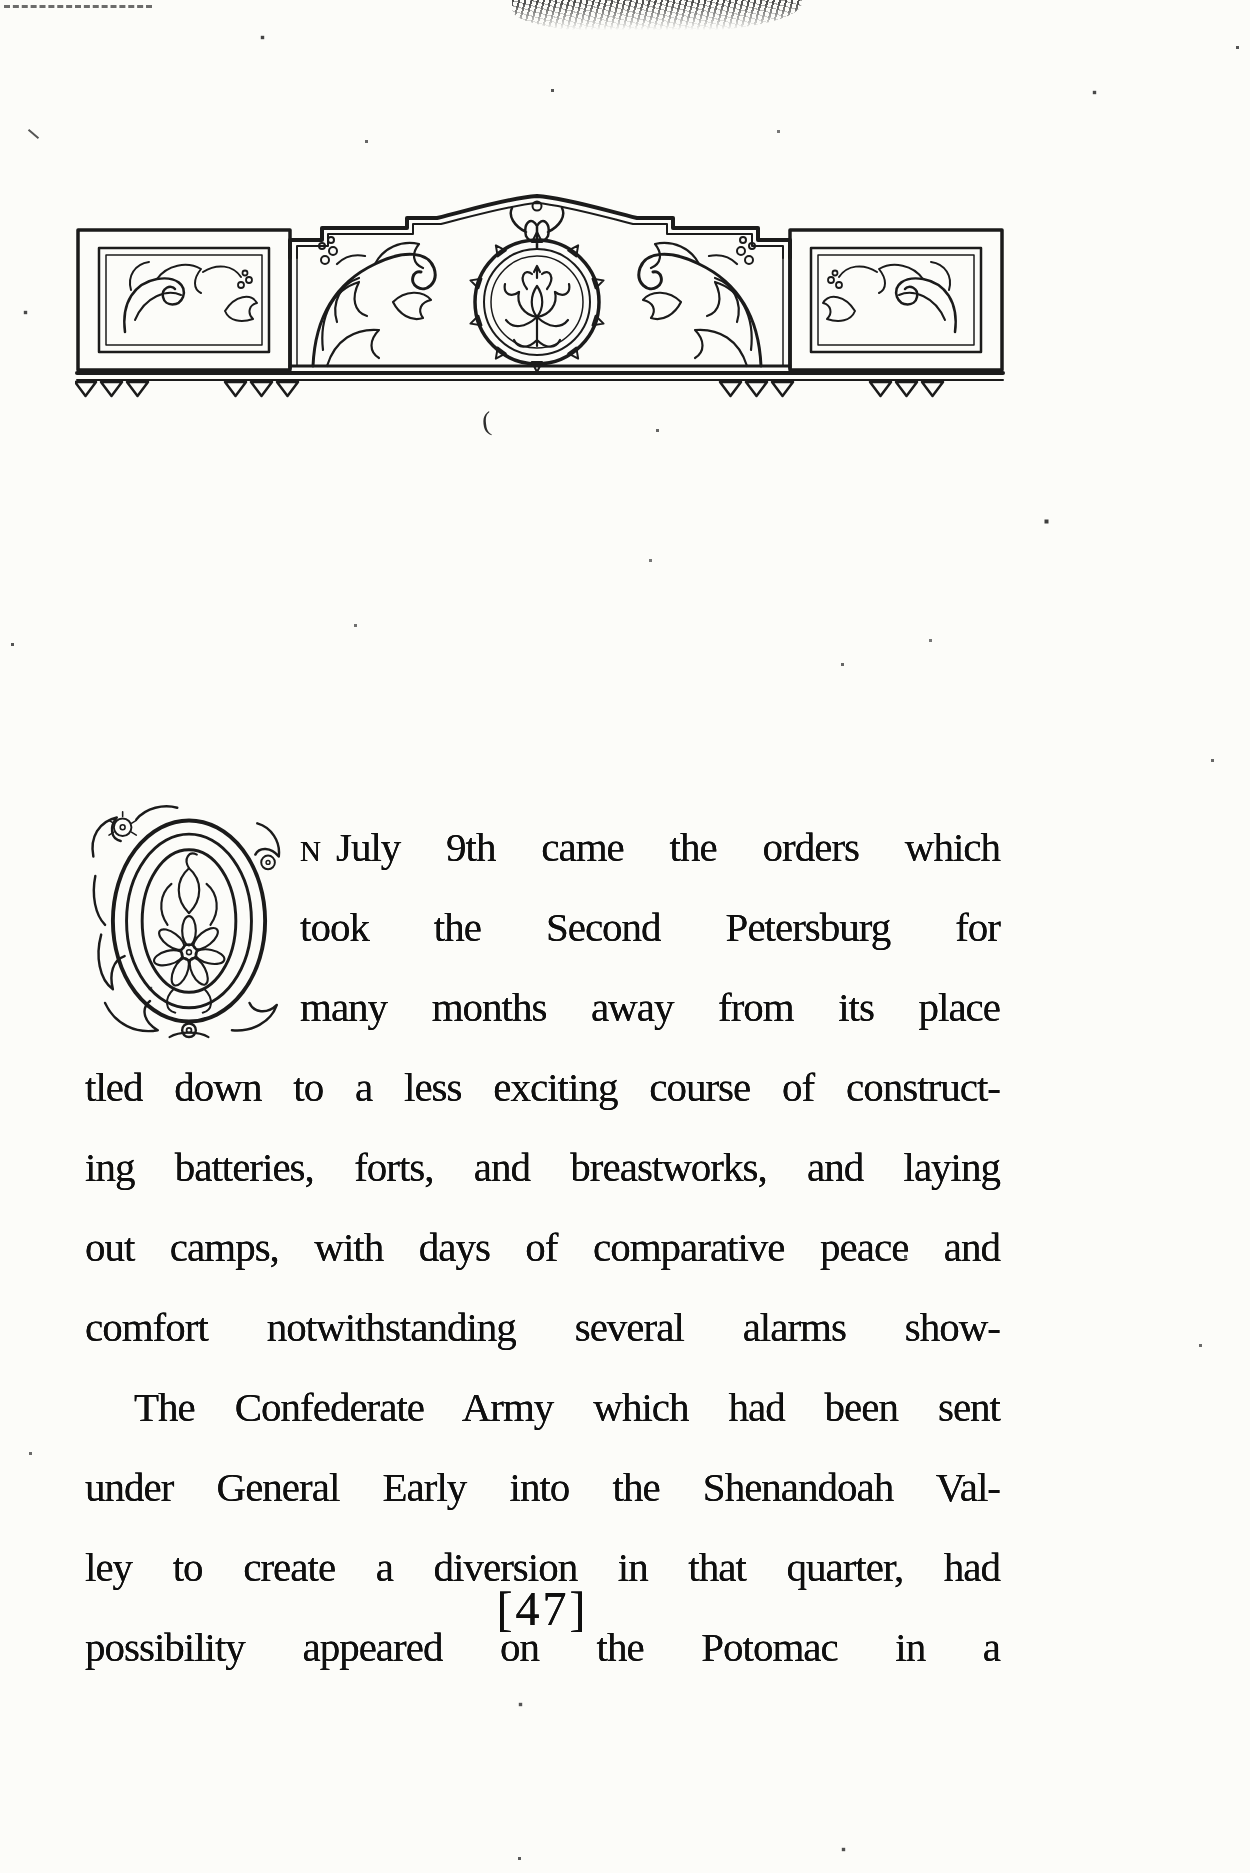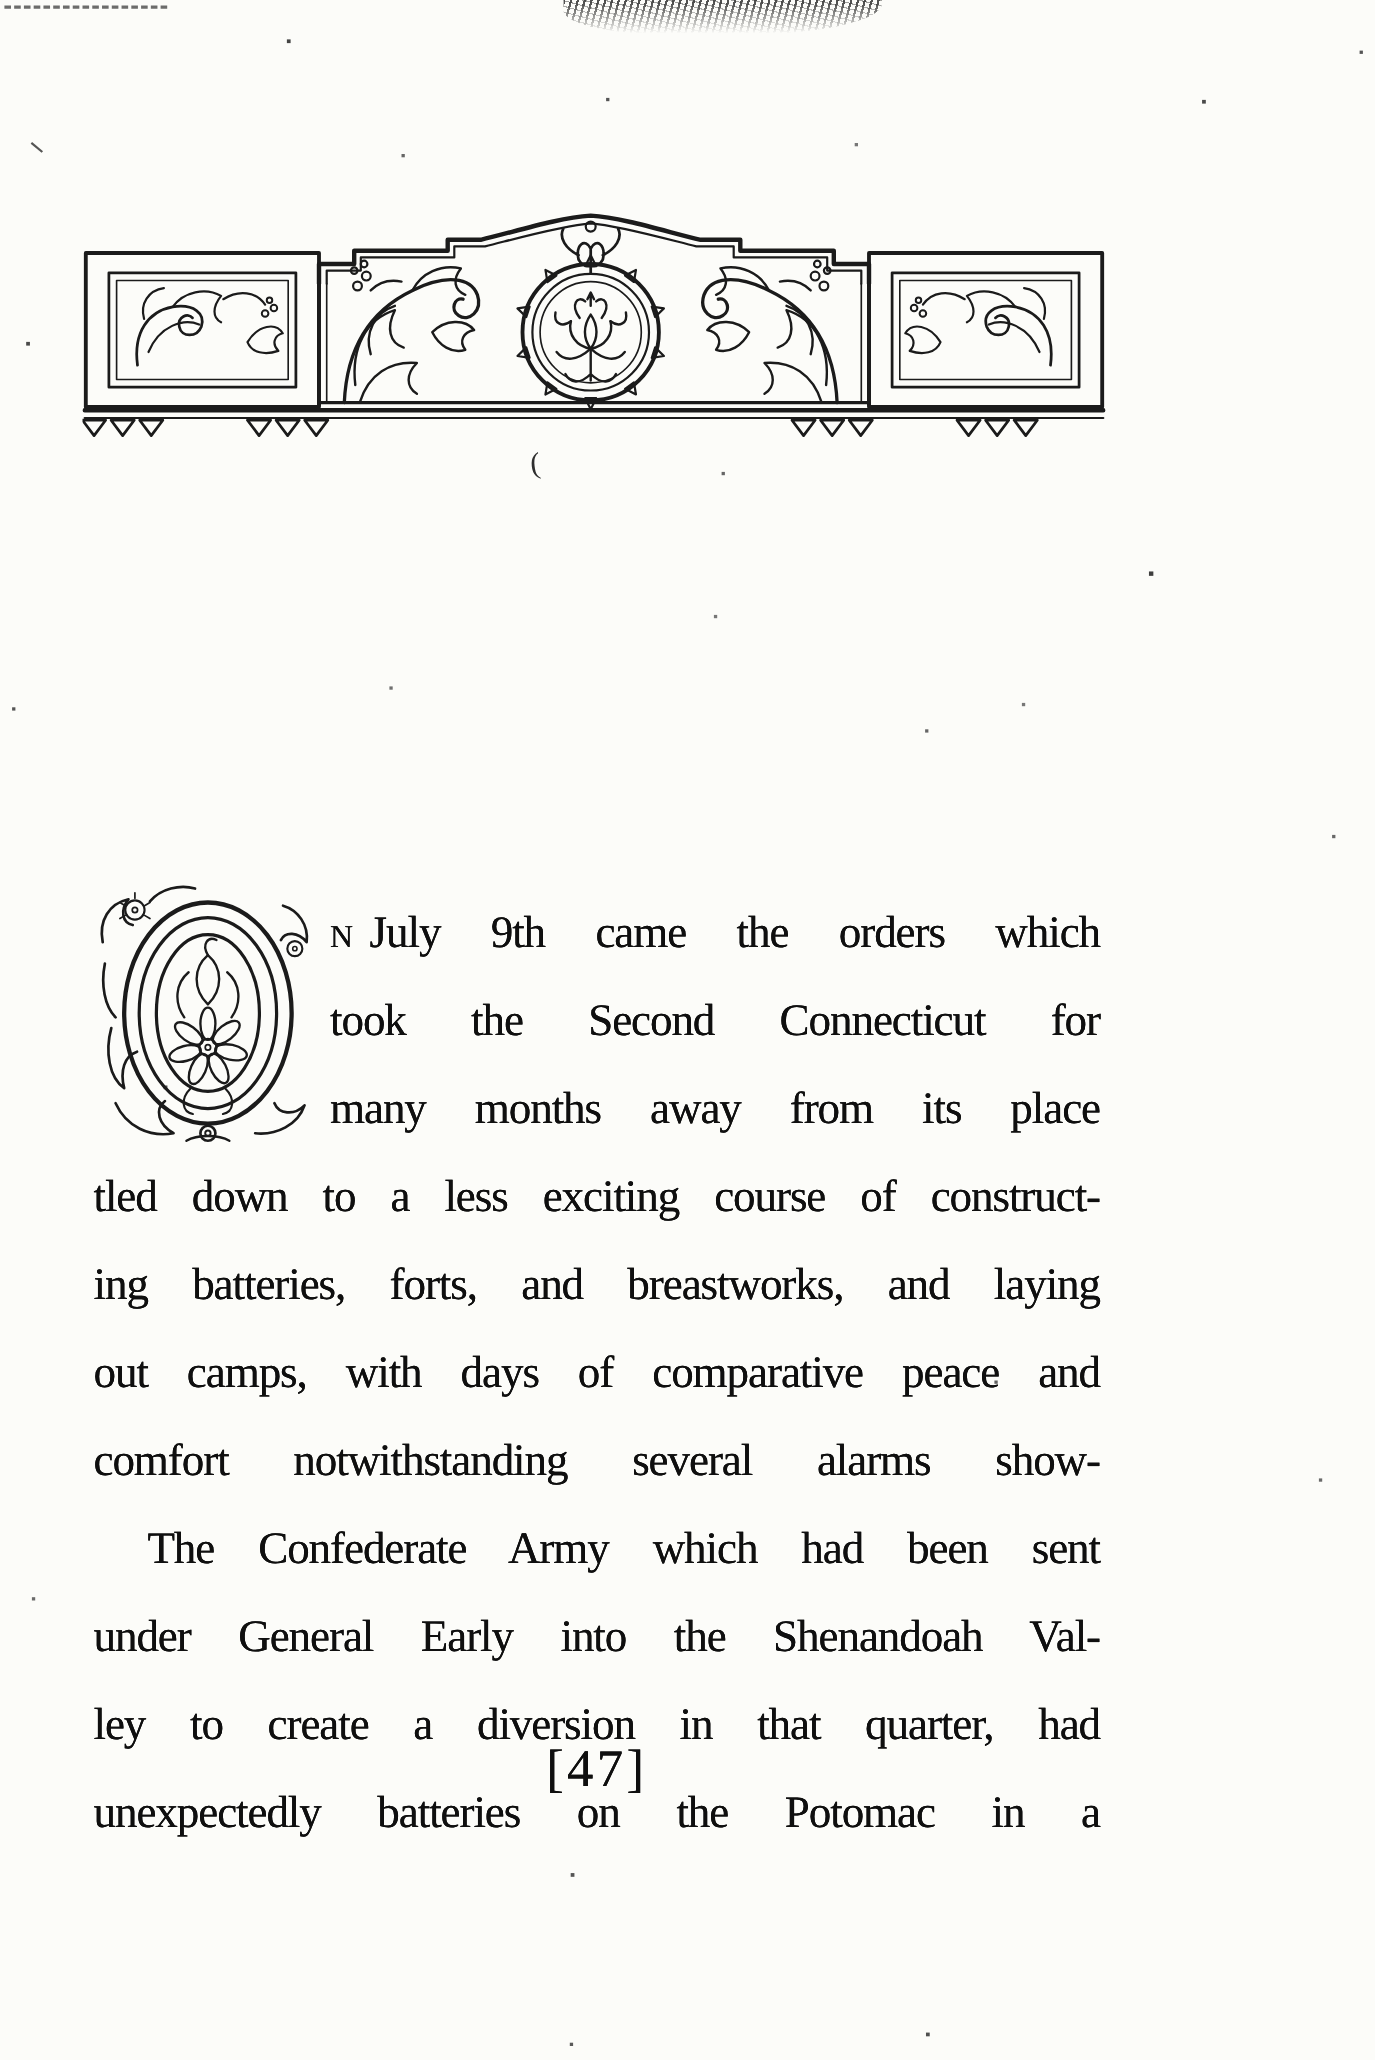--- a/index.html
+++ b/index.html
@@ -224,27 +224,27 @@
           </g>
           <path stroke-width="2.2" d="M106,118 C92,104 92,84 106,72 C120,84 120,104 106,118 Z"></path>
           <path stroke-width="2.2" d="M106,72 C100,62 106,54 114,58"></path>
           <path stroke-width="2.2" d="M84,130 C74,116 76,98 88,88 M128,130 C138,116 136,98 124,88"></path>
           <path stroke-width="2" d="M90,196 C80,206 82,218 92,220 M122,196 C132,206 130,218 120,220"></path>
         </g>
       </svg>
     </div>
 
     <div class="tl bc"><span class="smallcap">N</span><span>July 9th came the orders which</span></div>
-    <div class="tl bc">took the Second Connecticut for</div>
+    <div class="tl bc">took the Second Petersburg for</div>
     <div class="tl bc">many months away from its place</div>
     <div class="tl">tled down to a less exciting course of construct-</div>
     <div class="tl">ing batteries, forts, and breastworks, and laying</div>
     <div class="tl">out camps, with days of comparative peace and</div>
     <div class="tl">comfort notwithstanding several alarms show-</div>
     <div class="tl ind">The Confederate Army which had been sent</div>
     <div class="tl">under General Early into the Shenandoah Val-</div>
     <div class="tl">ley to create a diversion in that quarter, had</div>
-    <div class="tl">unexpectedly batteries on the Potomac in a</div>
+    <div class="tl">possibility appeared on the Potomac in a</div>
 
     <div class="pagenum">[47]</div>
   </div>
 
 </div>
 
 </body></html>

